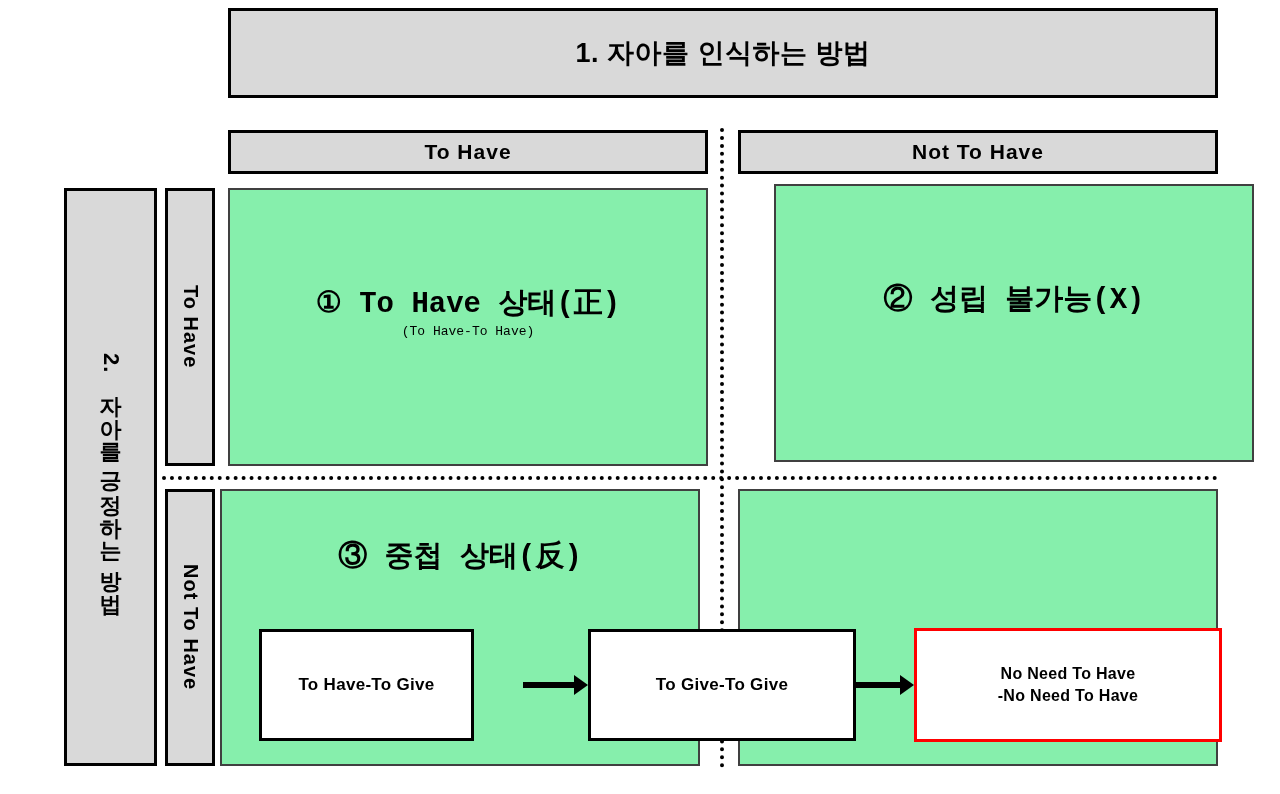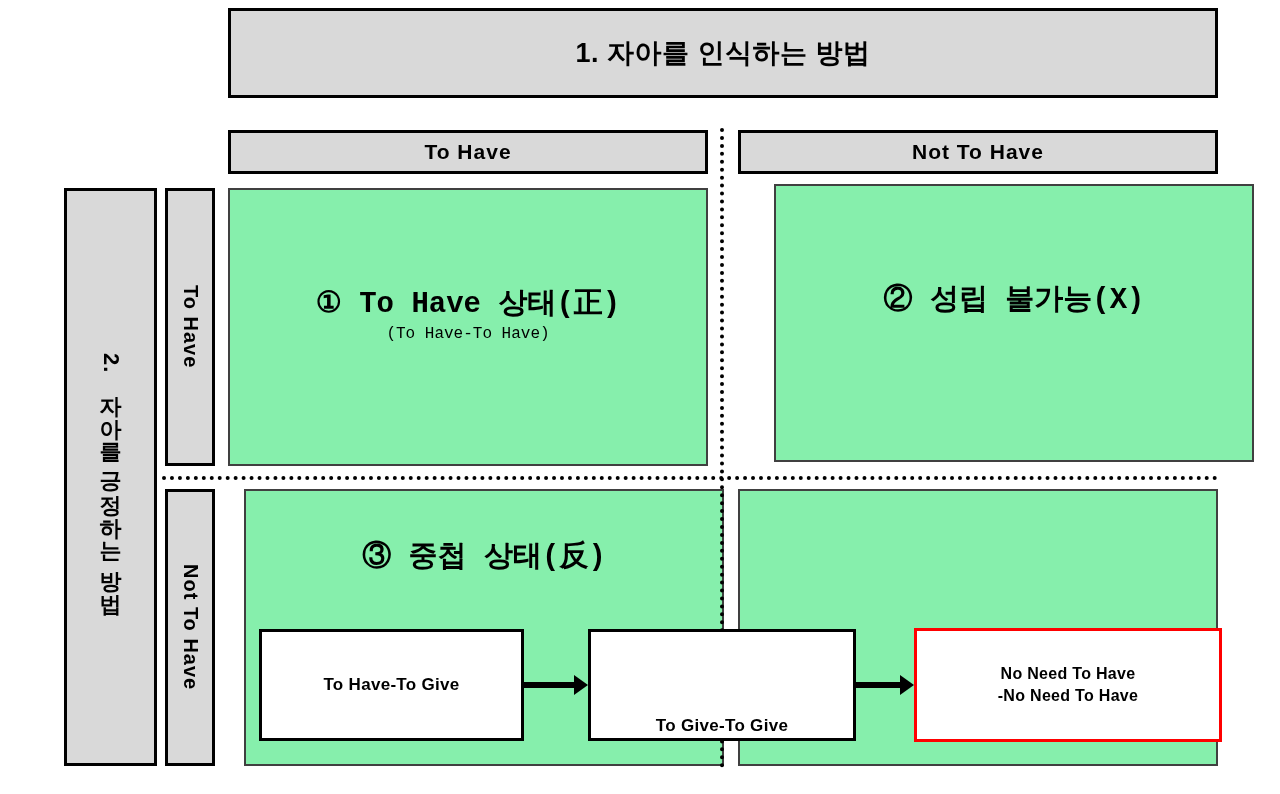--- a/index.html
+++ b/index.html
@@ -112,21 +112,21 @@
   
   .quadrant {
     position: absolute;
     box-sizing: border-box;
     background: #86efac;
     border: 2px solid #404040;
     font-family: Liberation Mono, monospace;
   }
   #quadrant-1 { left: 228px; top: 188px;  width: 480px; height: 278px; }
   #quadrant-2 { left: 738px; top: 184px;  width: 480px; height: 278px; margin-left: 36px; }
-  #quadrant-3 { left: 244px; top: 489px;  width: 480px; height: 277px; }
+  #quadrant-3 { left: 220px; top: 489px;  width: 480px; height: 277px; }
   #quadrant-4 { left: 738px; top: 489px;  width: 480px; height: 277px; }
 
   .q-title-wrap {
     position: absolute;
     left: 0;
     width: 100%;
     text-align: center;
   }
   #quadrant-1 .q-title-wrap,
   #quadrant-2 .q-title-wrap { top: 98px; }
@@ -134,21 +134,21 @@
   #quadrant-4 .q-title-wrap { top: 50px; }
 
   .q-title {
     font-size: 29px;
     font-weight: bold;
     line-height: 1.15;
     letter-spacing: 0px;
     white-space: nowrap;
   }
   .q-sub {
-    font-size: 16px;
+    font-size: 13px;
     font-weight: normal;
     line-height: 1.3;
     margin-top: 3px;
     white-space: nowrap;
   }
 
   
   #divider-vertical {
     position: absolute;
     left: 720px;
@@ -174,22 +174,22 @@
     border: 3px solid #000000;
     display: flex;
     align-items: center;
     justify-content: center;
     text-align: center;
     font-size: 17px;
     font-weight: bold;
     line-height: 1.35;
     letter-spacing: 0.3px;
   }
-  #flow-box-0 { left: 259px; top: 629px; width: 265px; height: 112px; }
-  #flow-box-1 { left: 588px; top: 629px; width: 268px; height: 112px; align-items: flex-end; }
+  #flow-box-0 { left: 259px; top: 629px; width: 215px; height: 112px; }
+  #flow-box-1 { left: 588px; top: 629px; width: 268px; height: 112px; }
   #flow-box-2 {
     left: 914px; top: 628px; width: 308px; height: 114px;
     border-color: #ff0000;
     font-size: 16px;
   }
 
   
   .arrow {
     position: absolute;
     height: 6px;

